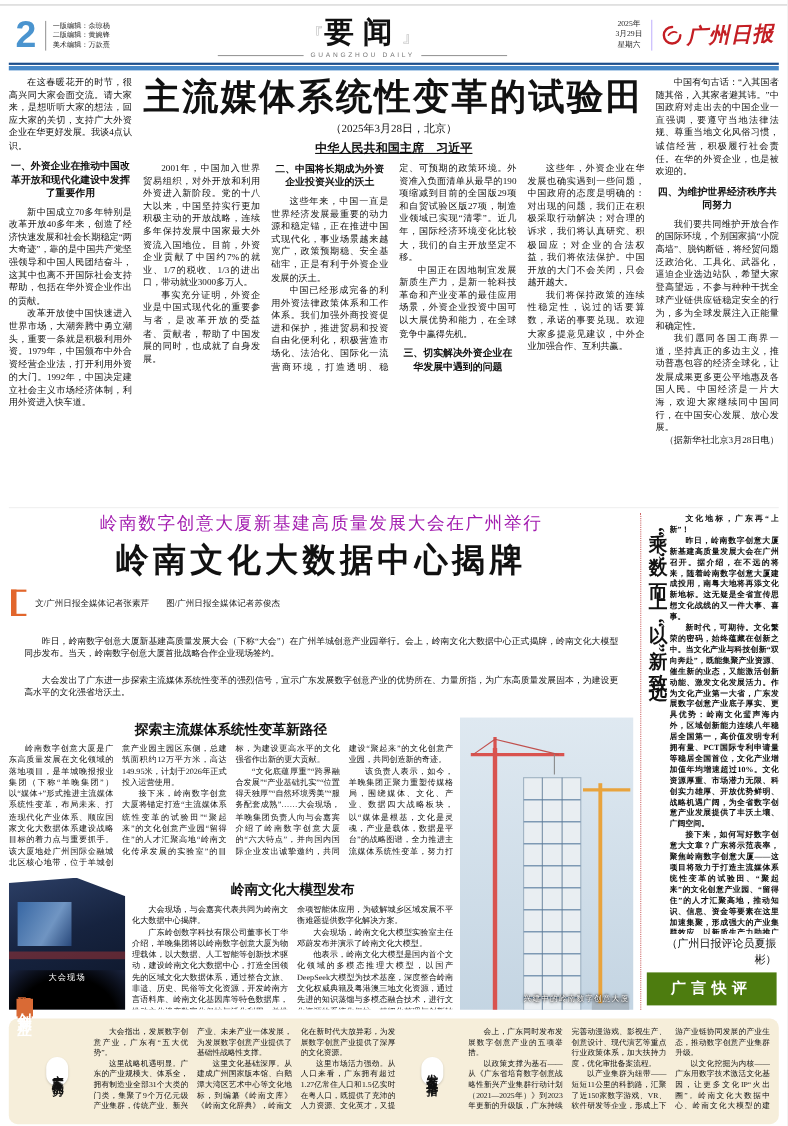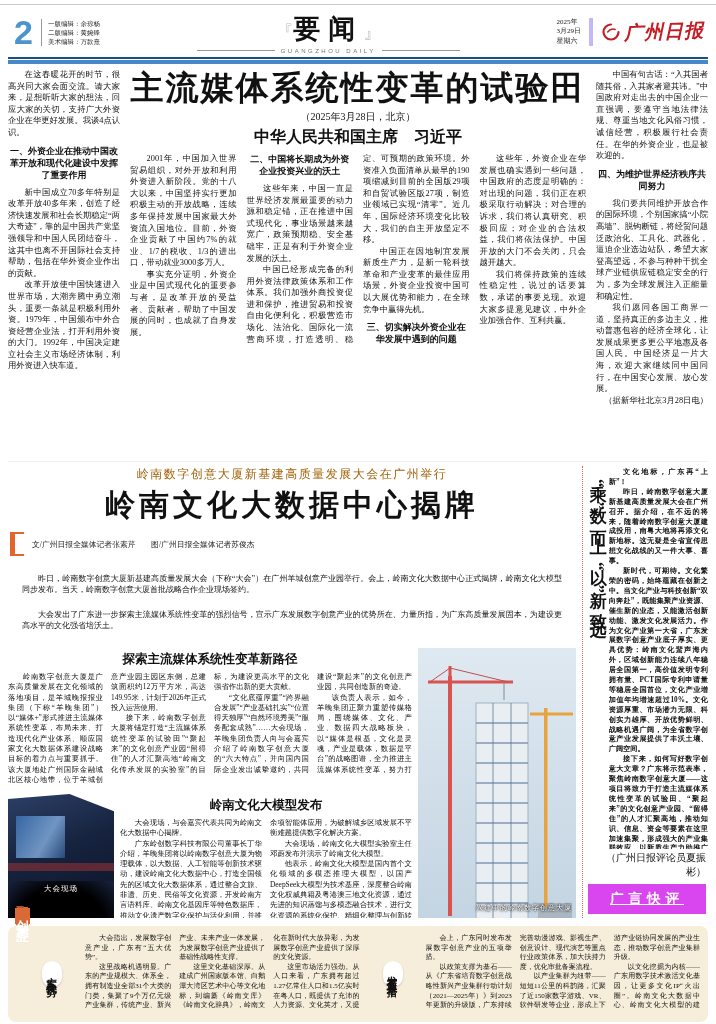--- a/index.html
+++ b/index.html
@@ -12,47 +12,47 @@
   .hdr{display:flex;align-items:center;height:46px;margin-top:4px;}
   .pagenum{font-family:"Liberation Sans",sans-serif;font-weight:bold;font-size:34px;
            color:#4a94cf;margin:0 8px 0 6px;line-height:1;}
   .editors{border-left:1px solid #999;padding-left:6px;font-size:6.5px;line-height:9px;color:#222;}
   .hdr-center{flex:1;text-align:center;}
   .yaowen{font-size:27px;font-weight:900;letter-spacing:8px;font-family:"Liberation Sans",sans-serif;}
   .yaowen .deco{color:#bbb;font-weight:normal;font-size:18px;letter-spacing:0;}
   .gzline{display:flex;align-items:center;justify-content:center;gap:6px;margin-top:1px;}
   .gzline .hline{width:78px;height:1px;background:#999;}
   .gzline .sub{font-size:6px;letter-spacing:2.5px;color:#777;font-family:"Liberation Sans",sans-serif;}
-  .dateblock{font-size:7px;text-align:left;line-height:9.5px;border-right:4px solid #c4b5fd;
+  .dateblock{font-size:7px;text-align:center;line-height:9.5px;border-right:1px solid #c4b5fd;
              padding-right:8px;margin-right:8px;color:#222;}
   .logo{display:flex;align-items:center;gap:3px;margin-right:4px;}
   .logo .swirl{width:20px;height:20px;}
   .logo .logotext{color:#c41e24;font-weight:900;font-size:19px;font-style:italic;
                   letter-spacing:1px;transform:rotate(-2deg);}
   .rule1{height:1.5px;background:#1c4e8c;margin-top:2px;}
   .rule2{height:4px;background:#4788c8;margin-top:1.5px;}
 
   
   .speech{display:flex;gap:10px;height:386px;margin-top:5px;}
   .sp-col{width:112px;overflow:hidden;}
   .sp-mid{flex:1;display:flex;flex-direction:column;overflow:hidden;}
   .sp-head{text-align:center;padding:0 0 5px 0;}
   .sp-title{font-size:33px;font-weight:900;letter-spacing:2px;font-family:"Liberation Sans",sans-serif;line-height:1.15;}
   .sp-dateline{font-size:10px;margin-top:3px;}
-  .sp-byline{font-size:16px;font-weight:bold;margin-top:3px;}
+  .sp-byline{font-size:11px;font-weight:bold;margin-top:3px;text-decoration:underline;}
   .sp-body4{flex:1;column-count:4;column-gap:10px;overflow:hidden;}
   .txt .blk{margin:0;font-size:8.3px;line-height:11.6px;text-align:justify;text-indent:2em;}
   .txt .blk-h{font-weight:bold;text-align:center;text-indent:0;margin:6px 0;
               font-family:"Liberation Sans",sans-serif;font-size:9px;line-height:12px;}
   .txt .blk-end{text-align:right;text-indent:0;}
 
   
   .mid{display:flex;gap:6px;height:452px;margin-top:6px;border-top:1px solid #f0f0f0;padding-top:4px;}
   .mid-main{width:568px;display:flex;flex-direction:column;overflow:hidden;}
-  .kicker{text-align:center;font-size:12px;color:#a16207;letter-spacing:1.5px;}
+  .kicker{text-align:center;font-size:16px;color:#a21caf;letter-spacing:1.5px;}
   .mid-title{text-align:center;font-size:30px;font-weight:900;letter-spacing:4px;margin:2px 0 5px;
              font-family:"Liberation Sans",sans-serif;}
   .byline-row{display:flex;align-items:center;gap:8px;margin:1px 0 3px 2px;}
   .bracket{width:9px;height:20px;border-left:5px solid #e2662c;border-top:2.5px solid #e2662c;
            border-bottom:2.5px solid #e2662c;flex:0 0 auto;}
   .byline-txt{font-size:7.8px;color:#222;}
   .lead p{margin:14px;font-size:8px;line-height:11px;text-indent:2em;text-align:justify;}
   .mid-flex{flex:1;display:flex;gap:6px;margin-top:3px;overflow:hidden;}
   .mid-left{flex:1;display:flex;flex-direction:column;overflow:hidden;}
   .sub-h{text-align:center;font-weight:bold;font-size:12.5px;margin:3px 0 4px;
@@ -75,22 +75,22 @@
              text-shadow:0 0 3px #000,0 0 2px #000;letter-spacing:1px;}
 
   
   .comm{flex:1;border-left:1px dotted #c66;padding-left:5px;display:flex;flex-direction:column;overflow:hidden;}
   .comm-top{flex:1;display:flex;overflow:hidden;}
   .comm-title{writing-mode:vertical-rl;font-size:17px;font-weight:900;letter-spacing:7px;
               line-height:1.1;padding:6px 2px 0 0;}
   .comm-body{flex:1;overflow:hidden;padding-top:2px;font-weight:bold;}
   .comm-body .blk{font-size:7.2px;line-height:9.9px;}
   .comm-attr{font-size:10px;text-align:right;margin:2px 2px 0 0;}
-  .badge{background:#d946ef;color:#fff;text-align:center;font-size:13.5px;font-weight:bold;
-         letter-spacing:5px;padding:6px 0;margin:5px 2px 4px 0;font-family:"Liberation Sans",sans-serif;text-decoration:underline;}
+  .badge{background:#4d7c0f;color:#fff;text-align:center;font-size:13.5px;font-weight:bold;
+         letter-spacing:5px;padding:6px 0;margin:5px 2px 4px 0;font-family:"Liberation Sans",sans-serif;}
 
   
   .bottom{position:relative;margin-top:8px;height:96px;}
   .panel{position:absolute;inset:0;background:#f6eeda;border-radius:8px;}
   .panel-content{position:absolute;inset:0;display:flex;gap:23px;padding:6px 8px 6px 34px;box-sizing:border-box;}
   .banner{position:absolute;left:2px;top:-30px;width:24px;text-align:center;
           writing-mode:vertical-rl;font-weight:900;font-size:13px;letter-spacing:3px;line-height:24px;
           font-family:"Liberation Sans",sans-serif;}
   .banner .b1{color:#d96a35;}
   .banner .b2{background:#d96a35;color:#fff;padding:2px 0;}

